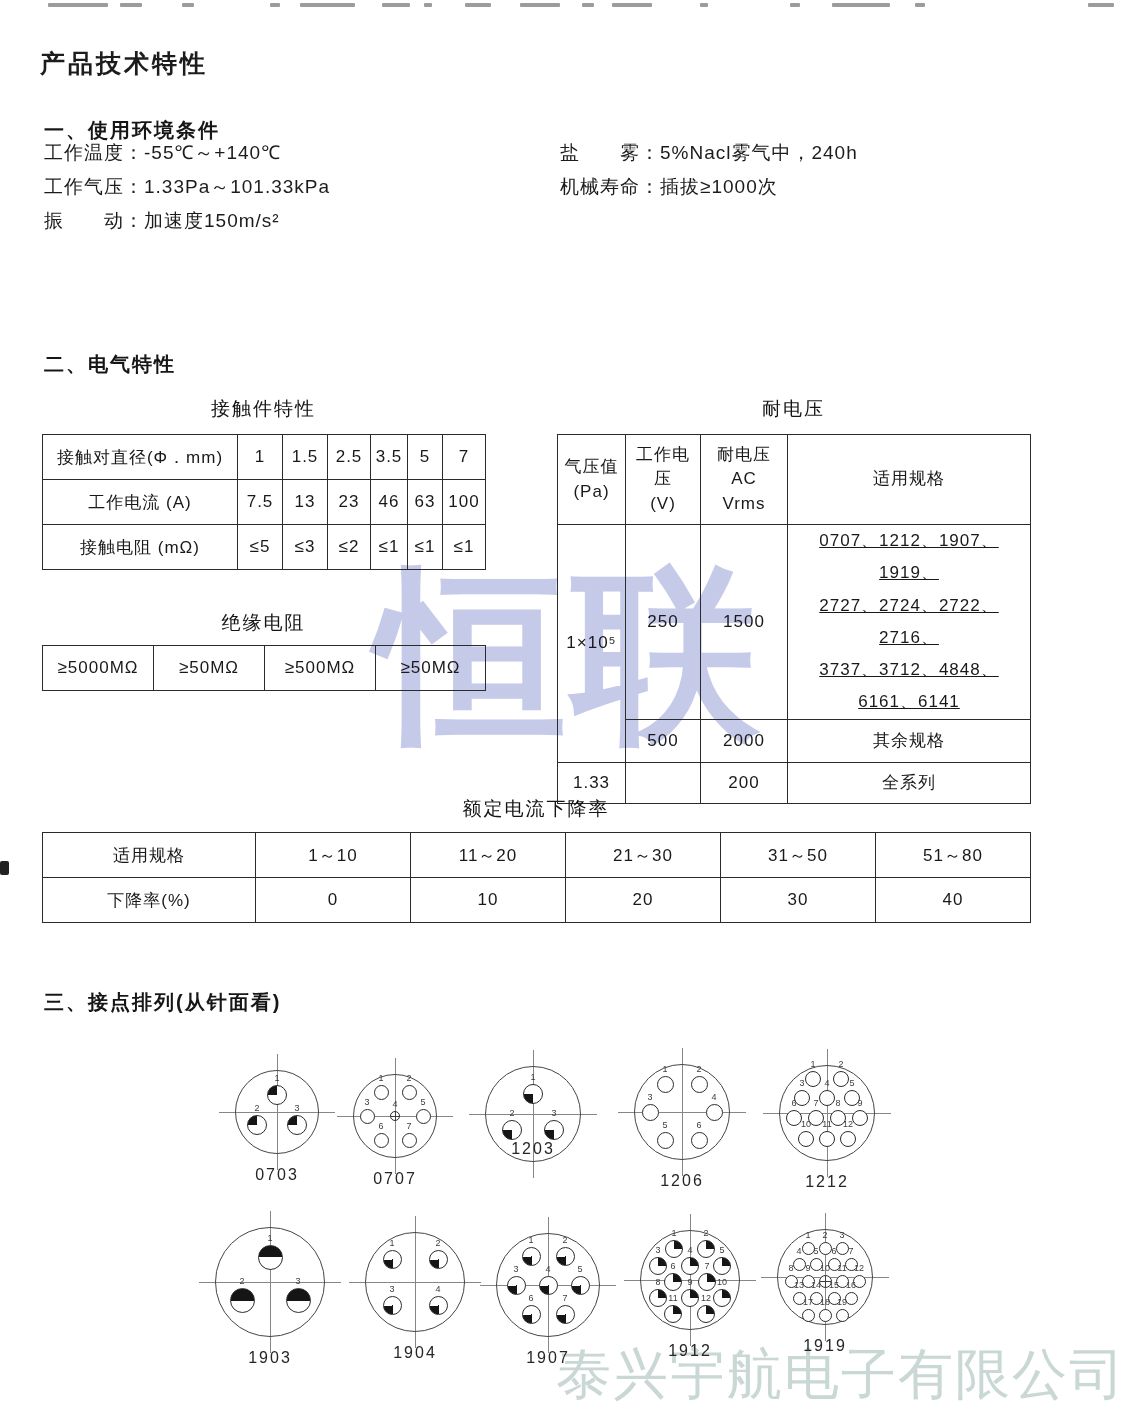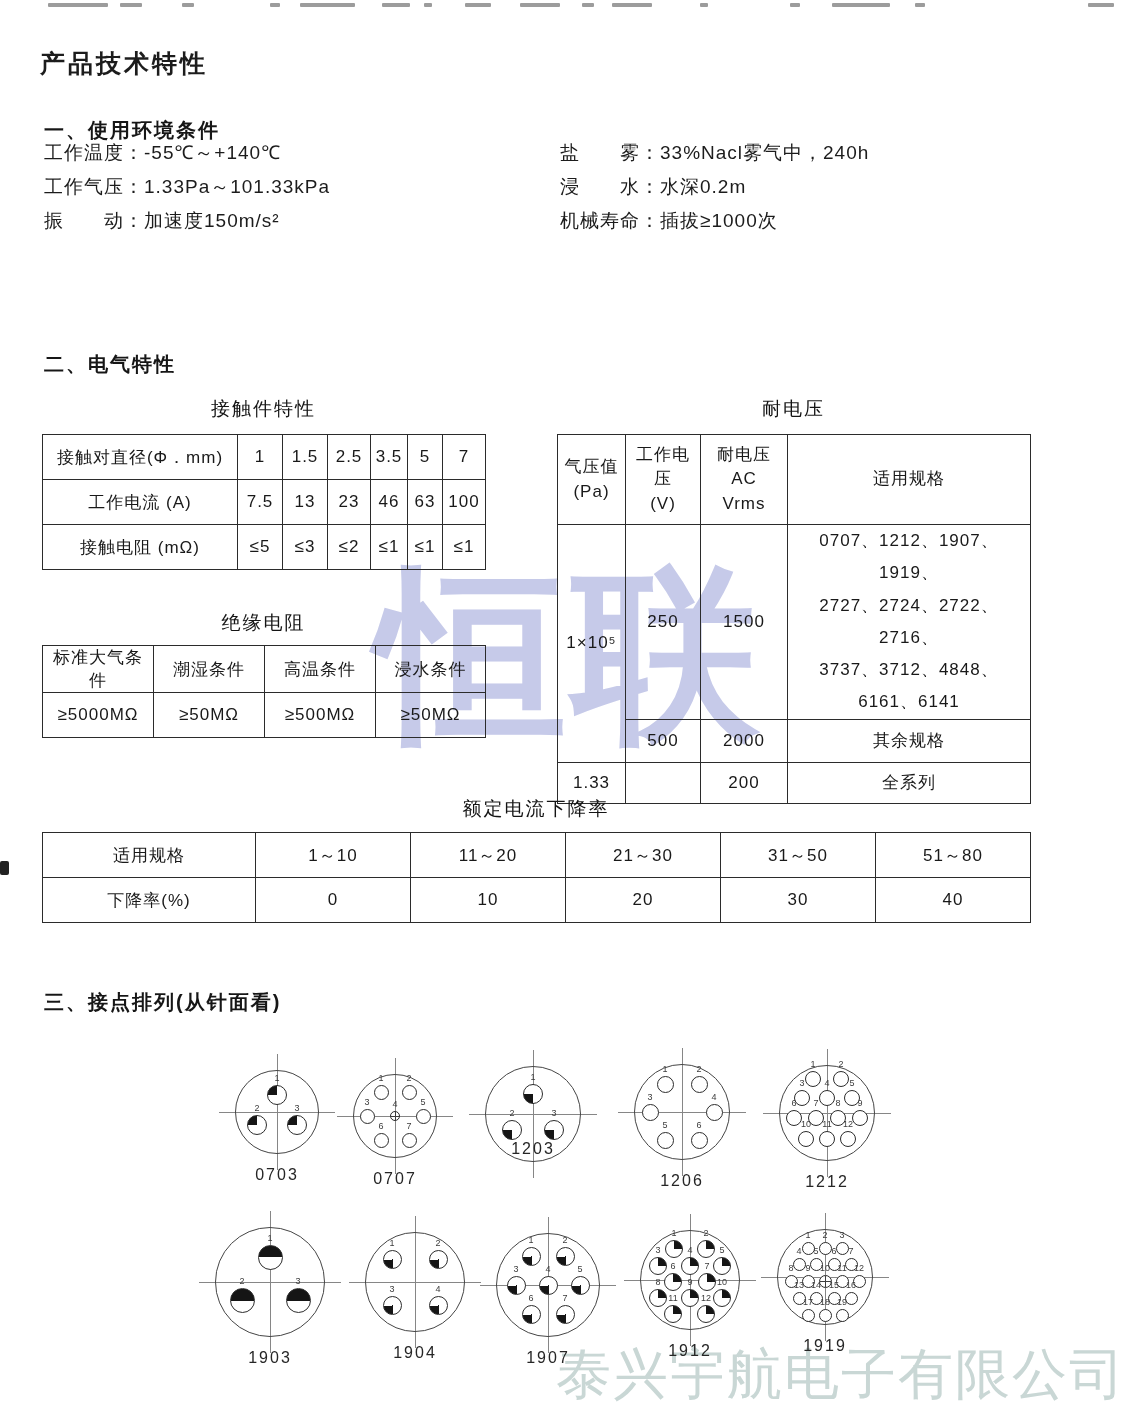--- a/index.html
+++ b/index.html
@@ -58,21 +58,21 @@
   table.tbl td{
     border:1px solid #2b2b2b; text-align:center; vertical-align:middle;
     padding:0 2px; letter-spacing:1px; background:transparent; overflow:hidden;margin-top:21px;
   }
   table.tbl tr{height:45px;}
   .t-contact{left:42px; top:434px; width:443px;}
   .t-insulation{left:42px; top:645px; width:443px;}
   .t-derating{left:42px; top:832px; width:988px;}
   .t-voltage{left:557px; top:434px; width:473px; font-size:16px;}
   .preline{white-space:pre-line; line-height:1.45;}
-  .specs-list{line-height:1.9; letter-spacing:0.5px;}
+  .specs-list{line-height:1.9; letter-spacing:0.5px;text-decoration:underline;}
 
   
   .conn-line{position:absolute; background:#868686;}
   .conn-circle{position:absolute; border:1.5px solid #454545; border-radius:50%; box-sizing:border-box; background:transparent;}
   .pin{position:absolute; border:1.5px solid #2c2c2c; border-radius:50%; box-sizing:border-box; background:#fff;}
   .fill-bl{background:conic-gradient(from 180deg, #151515 0 90deg, #ffffff 90deg 360deg);}
   .fill-tl{background:conic-gradient(from 270deg, #151515 0 90deg, #ffffff 90deg 360deg);}
   .fill-tr{background:conic-gradient(from 0deg, #151515 0 90deg, #ffffff 90deg 360deg);}
   .fill-top{background:linear-gradient(#151515 50%, #ffffff 50%);}
   .pin-cross{
@@ -115,22 +115,21 @@
 
     <h1 class="doc-title">产品技术特性</h1>
 
     <h2 class="sec-head sec1">一、使用环境条件</h2>
     <div class="specs left" id="specs-left">
         <div class="spec-line"><span class="spec-label">工作温度：</span><span class="spec-value">-55℃～+140℃</span></div>
         <div class="spec-line"><span class="spec-label">工作气压：</span><span class="spec-value">1.33Pa～101.33kPa</span></div>
         <div class="spec-line"><span class="spec-label">振　　动：</span><span class="spec-value">加速度150m/s²</span></div>
       </div>
     <div class="specs right" id="specs-right">
-        <div class="spec-line"><span class="spec-label">盐　　雾：</span><span class="spec-value">33%Nacl雾气中，240h</span></div>
-        <div class="spec-line"><span class="spec-label">浸　　水：</span><span class="spec-value">水深0.2m</span></div>
+        <div class="spec-line"><span class="spec-label">盐　　雾：</span><span class="spec-value">5%Nacl雾气中，240h</span></div>
         <div class="spec-line"><span class="spec-label">机械寿命：</span><span class="spec-value">插拔≥1000次</span></div>
       </div>
 
     <h2 class="sec-head sec2">二、电气特性</h2>
 
     <div class="tbl-title t-contact-title">接触件特性</div>
     <table class="tbl t-contact">
       <colgroup>
           <col style="width:195px">
           <col style="width:45px">
@@ -213,26 +212,20 @@
 
     <div class="tbl-title t-insulation-title">绝缘电阻</div>
     <table class="tbl t-insulation">
       <colgroup>
           <col style="width:111px">
           <col style="width:111px">
           <col style="width:111px">
           <col style="width:110px">
         </colgroup>
       <tbody id="insulation-body">
-          <tr>
-            <td>标准大气条件</td>
-            <td>潮湿条件</td>
-            <td>高温条件</td>
-            <td>浸水条件</td>
-          </tr>
           <tr>
             <td>≥5000MΩ</td>
             <td>≥50MΩ</td>
             <td>≥500MΩ</td>
             <td>≥50MΩ</td>
           </tr>
         </tbody>
     </table>
 
     <div class="tbl-title t-derating-title">额定电流下降率</div>

